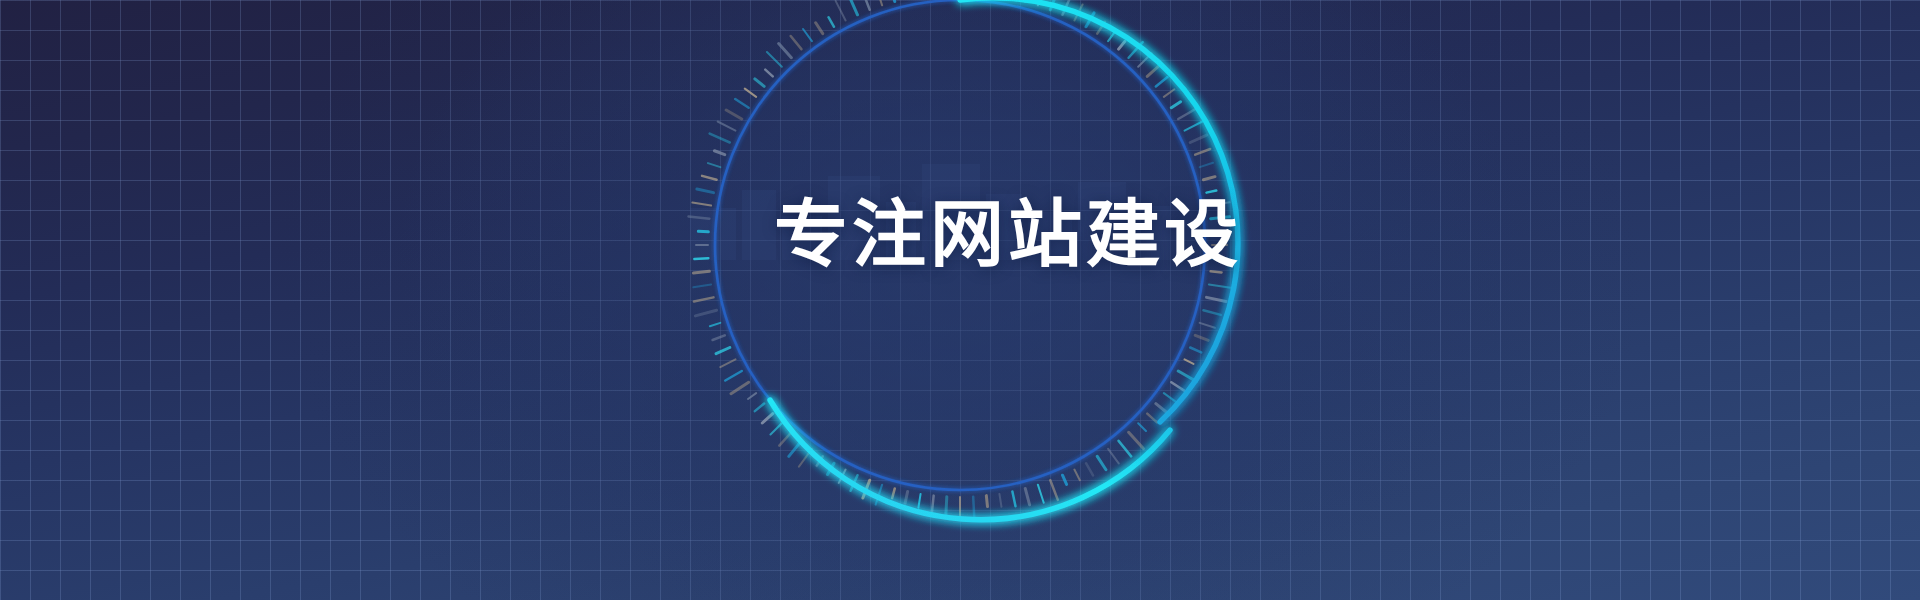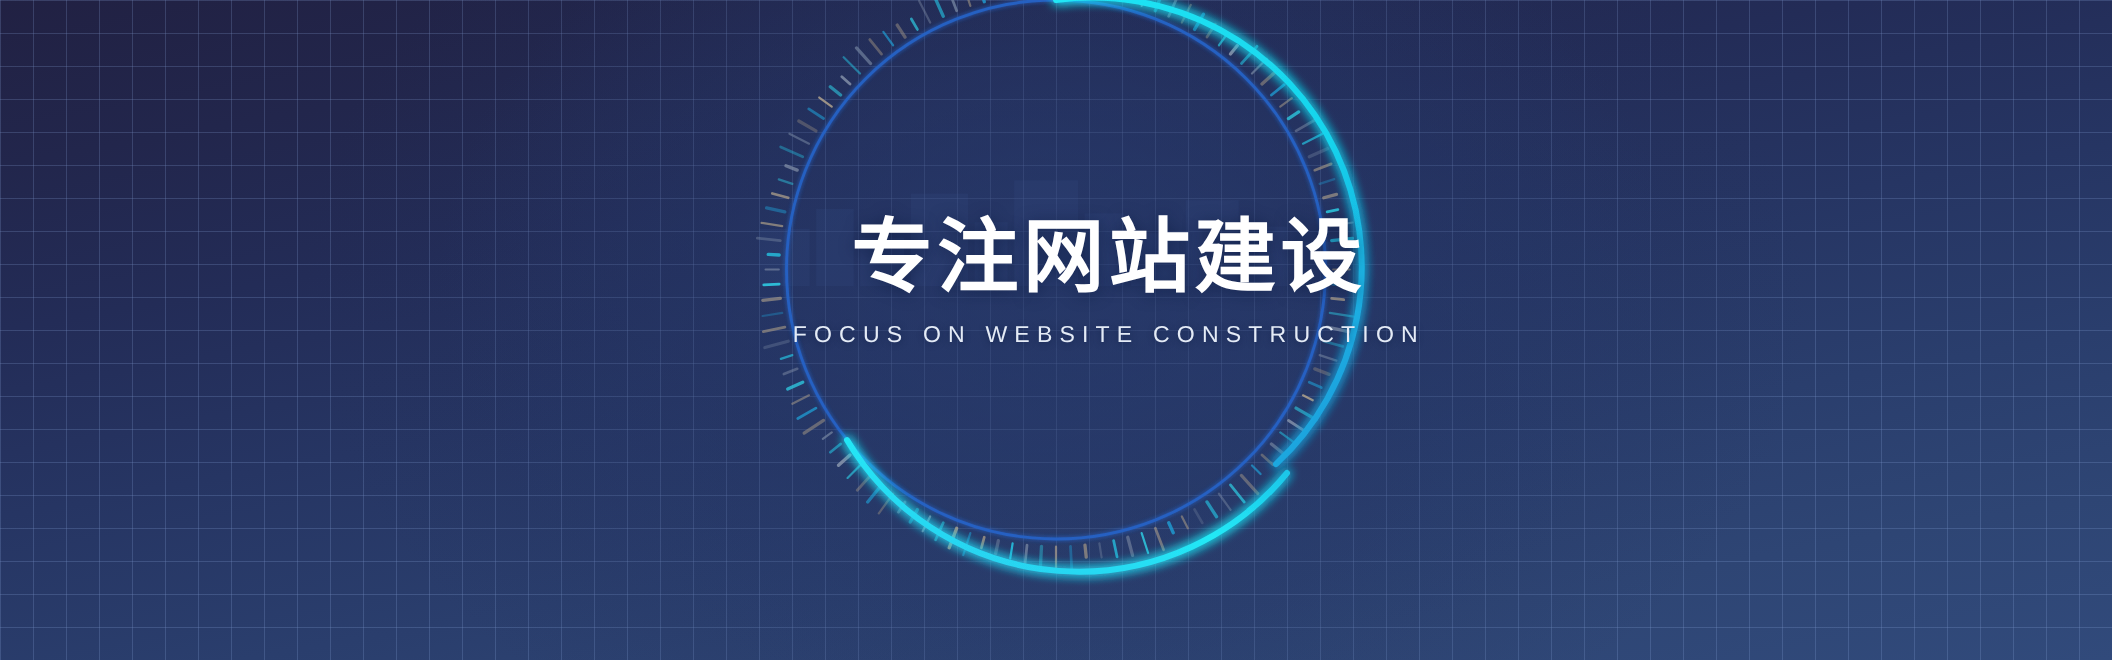--- a/index.html
+++ b/index.html
@@ -272,16 +272,15 @@
         <line x1="946.81" y1="-6.65" x2="945.82" y2="-25.63" stroke="#25c9e8" stroke-width="2.5" stroke-linecap="round" opacity="0.71"></line>
       </g>
 
     <path d="M 960 0 A 245 245 0 0 1 1160 422" fill="none" stroke="url(#cyanGradA)" stroke-width="5.4" stroke-linecap="round" filter="url(#cyanGlow)"></path>
 
     <path d="M 770 400 A 245 245 0 0 0 1170 430" fill="none" stroke="url(#cyanGradB)" stroke-width="5.4" stroke-linecap="round" filter="url(#cyanGlow)"></path>
   </svg>
 
   <div id="content">
     <div id="headline">专注网站建设</div>
-    <div id="subline">FOCUS ON WEBSITE CONSTRUCTION</div>
   </div>
 
 </div>
 
 </body></html>

